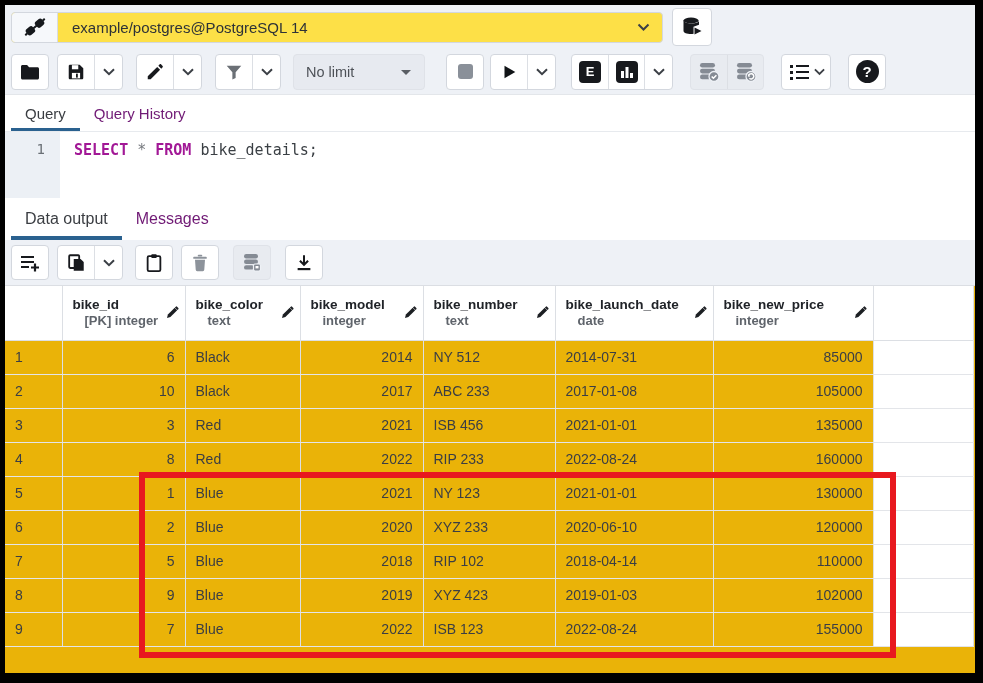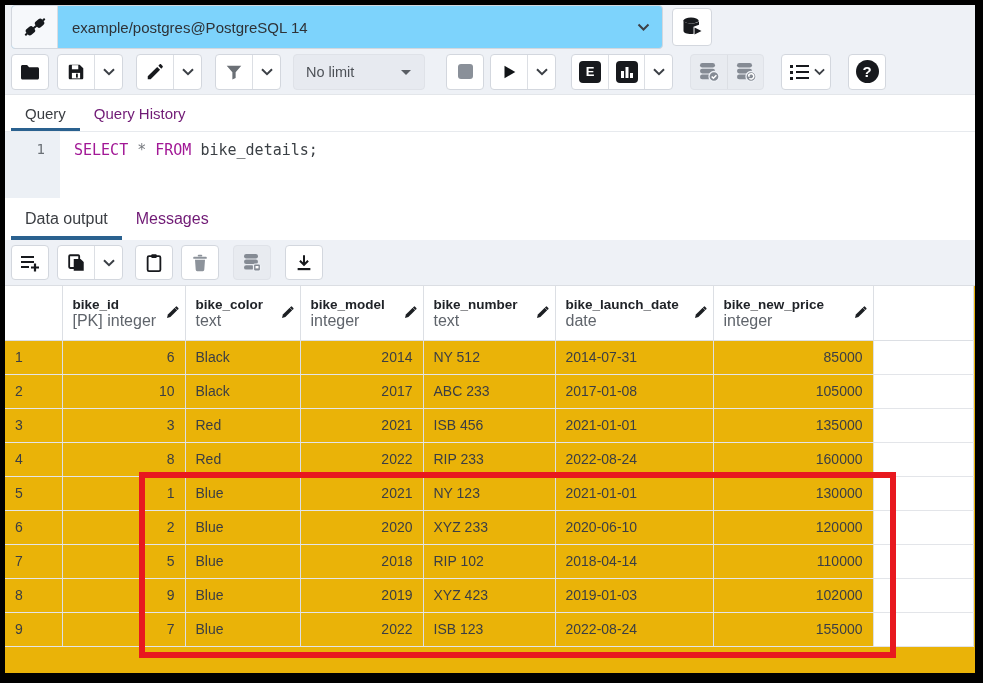--- a/index.html
+++ b/index.html
@@ -11,21 +11,21 @@
     --ink:#16191d;
     --text:#34373c;
   }
   *{box-sizing:border-box;margin:0;padding:0;}
   body{font-family:"Liberation Sans",sans-serif;background:#888;}
   .frame{width:983px;height:683px;background:#000;padding:5px 8px 10px 5px;}
   .frame-inner{position:relative;width:970px;height:668px;background:#fff;display:flex;flex-direction:column;overflow:hidden;}
 
   
   .conn-bar{height:44px;background:var(--toolbar-bg);display:flex;align-items:center;padding:0 6px;flex:0 0 auto;}
-  .conn-control{display:flex;align-items:center;height:44px;width:652px;background:#7dd3fc;border:1px solid #d3d7de;border-radius:4px;overflow:hidden;}
+  .conn-control{display:flex;align-items:center;height:31px;width:652px;background:#fde047;border:1px solid #d3d7de;border-radius:4px;overflow:hidden;}
   .conn-icon-cell{width:46px;height:100%;display:flex;align-items:center;justify-content:center;border-right:1px solid #d9dce1;background:#f6f8fb;}
   .conn-label{padding-left:14px;font-size:15px;color:#2e3237;}
   .conn-chevron{margin-left:auto;padding-right:12px;display:flex;align-items:center;}
   .sq-btn{height:38px;min-width:40px;background:#fff;border:1px solid #d3d7de;border-radius:4px;display:flex;align-items:center;justify-content:center;cursor:pointer;}
   .conn-bar .sq-btn{margin-left:9px;}
 
   
   .toolbar{height:46px;background:var(--toolbar-bg);display:flex;align-items:center;padding:0 6px;flex:0 0 auto;border-bottom:1px solid #e3e6ea;}
   .tb-btn{height:36px;min-width:38px;background:#fff;border:1px solid #d3d7de;border-radius:4px;display:flex;align-items:center;justify-content:center;cursor:pointer;}
   .tb-group{height:36px;display:flex;align-items:stretch;background:#fff;border:1px solid #d3d7de;border-radius:4px;overflow:hidden;}
@@ -43,21 +43,21 @@
   
   .qtabs{height:37px;background:#fff;display:flex;align-items:stretch;padding-left:6px;flex:0 0 auto;border-bottom:1px solid #e7eaee;text-align:center;}
   .tab{display:flex;align-items:center;padding:0 14px;font-size:15px;color:#701a75;cursor:pointer;position:relative;}
   .tab.active{color:#3a3d42;}
   .tab.active::after{content:"";position:absolute;left:0;right:0;bottom:0;height:3px;background:var(--accent);}
 
   
   .editor{height:66px;background:#fff;display:flex;flex:0 0 auto;}
   .gutter{width:55px;background:#ecf0f5;text-align:right;padding:9px 15px 0 0;font-family:"DejaVu Sans Mono",monospace;font-size:14px;color:#6a7076;}
   .sql-code{padding:9px 0 0 14px;font-family:"DejaVu Sans Mono",monospace;font-size:15px;color:#3a3f44;white-space:pre;}
-  .tok-kw{color:var(--keyword);font-weight:normal;}
+  .tok-kw{color:var(--keyword);font-weight:bold;}
   .tok-op{color:#76797e;}
   .tok-id{color:#3a3f44;}
 
   
   .otabs{height:42px;background:#fff;display:flex;align-items:stretch;padding-left:6px;flex:0 0 auto;}
   .otabs .tab{font-size:16px;}
   .otabs .tab.active::after{height:4px;}
 
   
   .rtoolbar{height:46px;background:var(--toolbar-bg);display:flex;align-items:center;padding:0 6px;flex:0 0 auto;border-bottom:1px solid #dbdee3;}
@@ -66,21 +66,21 @@
   
   .grid-area{flex:1 1 auto;background:#eab308;overflow:hidden;}
   table.grid{border-collapse:collapse;table-layout:fixed;}
   table.grid th,table.grid td{border-right:1px solid var(--grid-border);border-bottom:1px solid #e3e5e9;overflow:hidden;white-space:nowrap;}
   table.grid th{height:54px;background:#fff;vertical-align:middle;padding:0 6px 0 10px;text-align:left;border-bottom:1px solid var(--grid-border);}
   table.grid td{height:34px;padding:0 10px;font-size:14px;color:#3b3e44;}
   td.num,th .num{text-align:right;}
   td.rownum{color:#55595f;}
   .th-flex{display:flex;align-items:center;justify-content:space-between;}
   .th-name{font-size:13.5px;font-weight:bold;color:#202328;line-height:17px;}
-  .th-type{font-size:16px;font-weight:normal;color:#5f646b;line-height:16px;}
+  .th-type{font-size:13px;font-weight:bold;color:#5f646b;line-height:16px;margin-left:12px;}
   th.filler,td.filler{border:none;background:#fff;}
 
   
   .hl-box{position:absolute;left:134px;top:467px;width:757px;height:186px;border:6px solid var(--highlight);pointer-events:none;z-index:5;}
 
   .ic{display:block;}
 </style>
 </head>
 <body>
 

